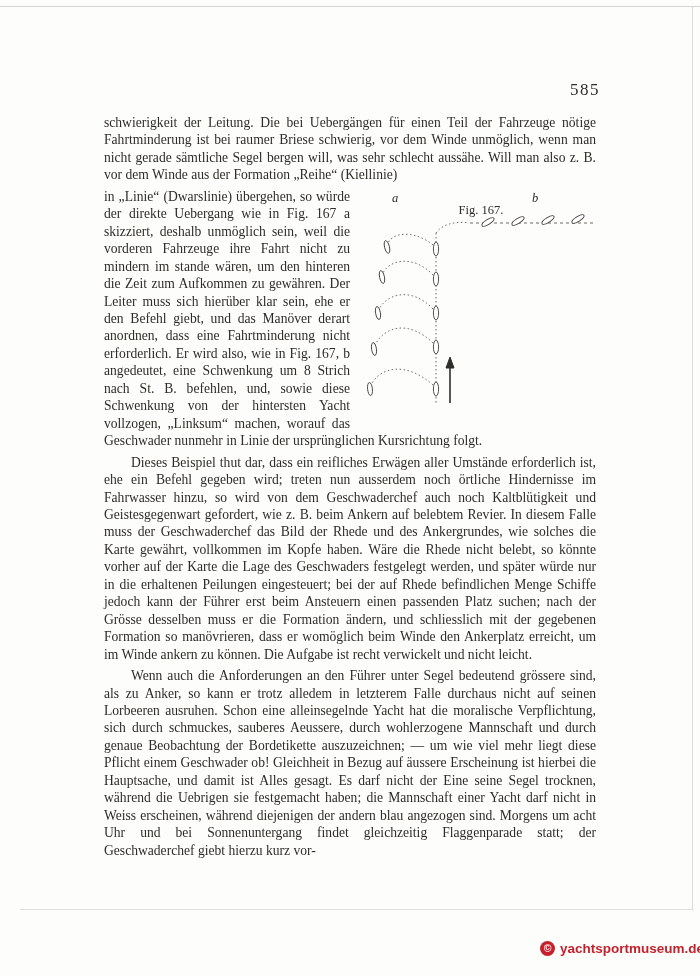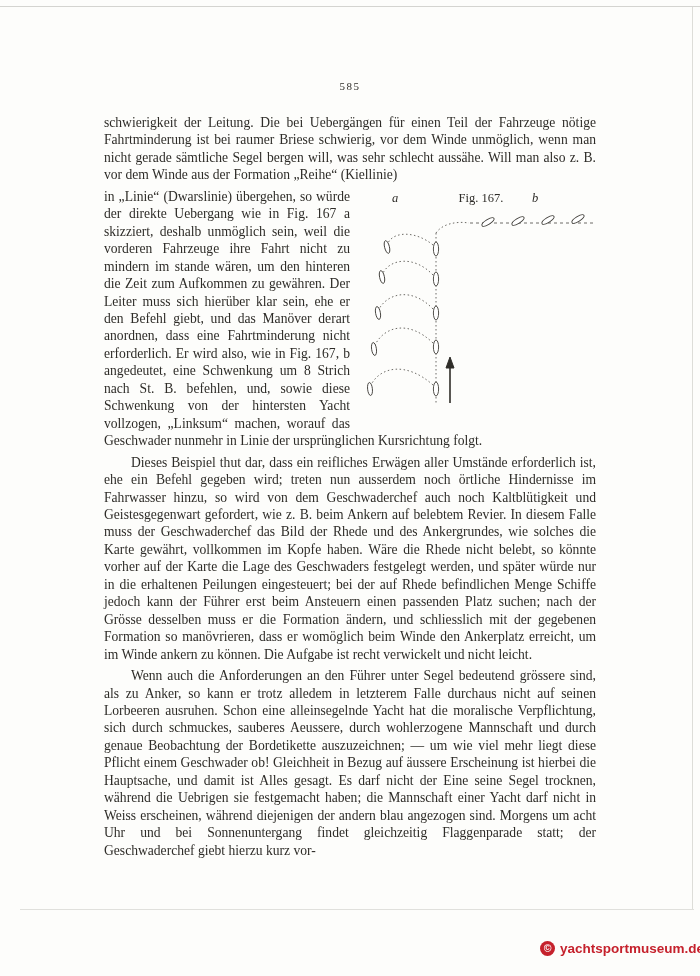--- a/index.html
+++ b/index.html
@@ -9,38 +9,38 @@
     font-family:"Liberation Serif","DejaVu Serif",serif;
     color:#2e2c28;
   }
   
   .scan-edge-top{position:absolute;top:6px;left:0;width:700px;height:1px;background:#c9c9c5;opacity:.8;}
   .scan-edge-right{position:absolute;top:7px;left:692px;width:1px;height:902px;background:#d4d4d0;opacity:.8;}
   .scan-edge-bottom{position:absolute;top:909px;left:20px;width:674px;height:1px;background:#d8d8d4;opacity:.8;}
 
   .page-number{
     position:absolute;top:80px;left:100px;width:500px;
-    text-align:center;font-size:11px;letter-spacing:1.5px;
+    text-align:right;font-size:17px;letter-spacing:1.5px;
   }
 
   .text-block{
     position:absolute;left:100px;top:110px;width:500px;
     font-size:13.6px;line-height:17.45px;text-align:justify;
   }
   .text-block p{margin:4px;}
   .indent{text-indent:27px;}
 
   figure.fig{
     float:right;width:238px;height:222px;
     margin:2px 0 4px 12px;position:relative;padding:0;
   }
   .fig-label{position:absolute;top:0;font-size:12.5px;font-style:italic;}
   .fig-label-a{left:30px;}
   .fig-label-b{left:170px;}
-  .fig-caption{position:absolute;top:0;left:0;width:100%;text-align:center;font-size:12.5px;font-style:normal;}
+  .fig-caption{position:absolute;top:12px;left:0;width:100%;text-align:center;font-size:12.5px;font-style:normal;}
   .fig svg{position:absolute;top:17px;left:0;}
 
   .watermark{
     position:absolute;top:941px;left:540px;
     display:flex;align-items:center;gap:5px;
     font-family:"Liberation Sans","DejaVu Sans",sans-serif;
     font-size:13.5px;font-weight:bold;color:#c5212c;
   }
   .copyright-badge{
     width:15px;height:15px;border-radius:50%;background:#c5212c;

